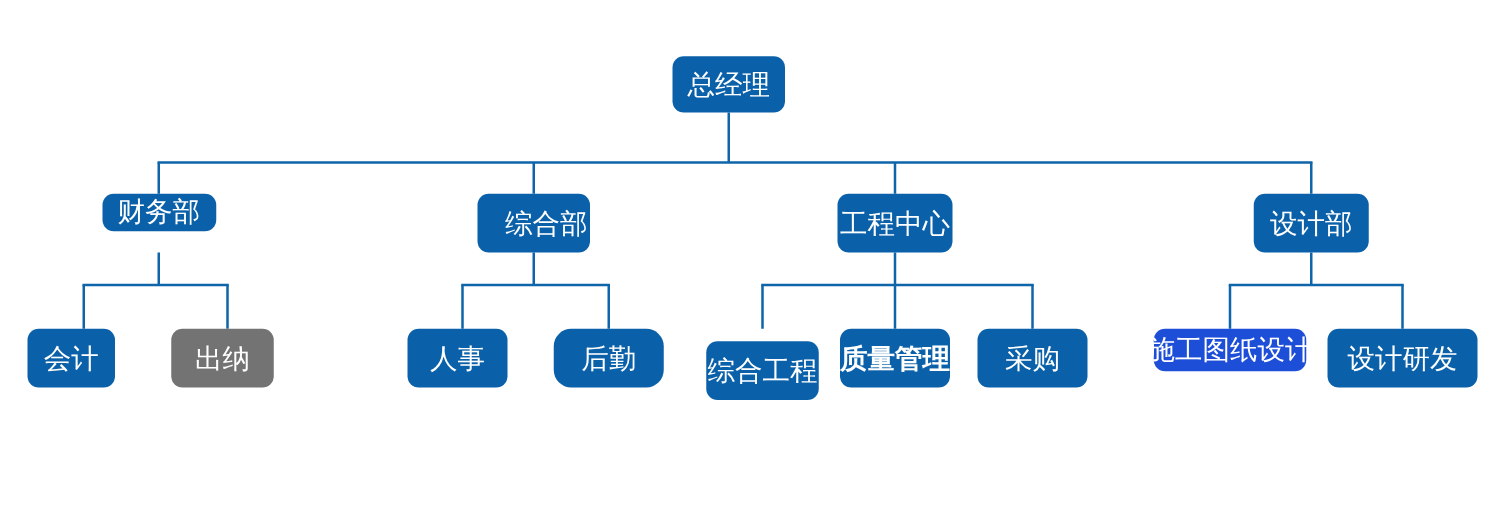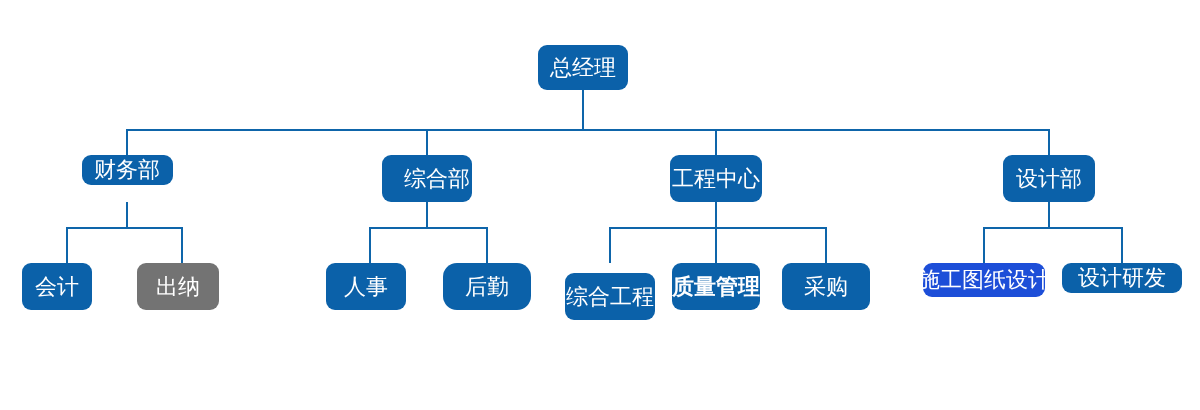--- a/index.html
+++ b/index.html
@@ -95,17 +95,17 @@
       </div>
       <div class="node" style="left: 782px; top: 263px; width: 88px; height: 47px; background: rgb(11, 97, 169); color: rgb(255, 255, 255);">
         <span>采购</span>
       </div>
       <div class="node" style="left: 1003px; top: 155px; width: 92px; height: 47px; background: rgb(11, 97, 169); color: rgb(255, 255, 255);">
         <span>设计部</span>
       </div>
       <div class="node" style="left: 923px; top: 263px; width: 122px; height: 34px; background: #1d4ed8; color: rgb(255, 255, 255);">
         <span>施工图纸设计</span>
       </div>
-      <div class="node" style="left: 1062px; top: 263px; width: 120px; height: 30px; background: rgb(11, 97, 169); color: rgb(255, 255, 255);">
+      <div class="node" style="left: 1062px; top: 263px; width: 120px; height: 47px; background: rgb(11, 97, 169); color: rgb(255, 255, 255);">
         <span>设计研发</span>
       </div>
     </div>
 </div>
 
 </body></html>

